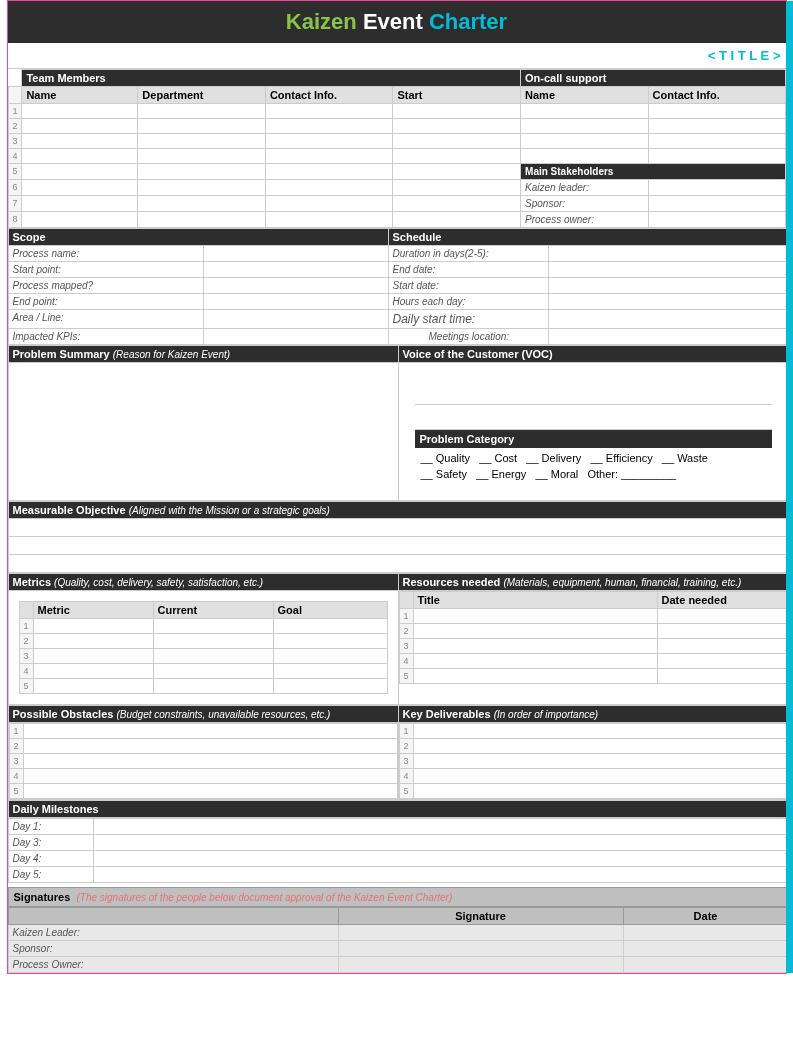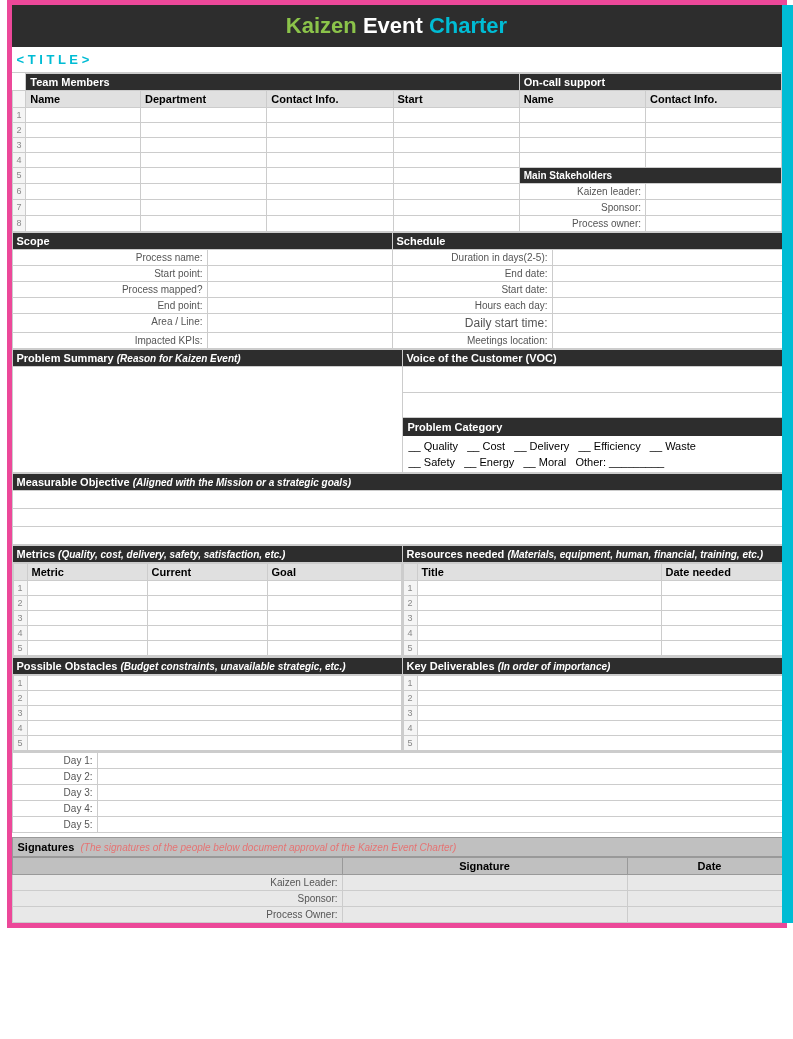--- a/index.html
+++ b/index.html
@@ -1,21 +1,21 @@
 <!DOCTYPE html>
 <html><head>
   <meta charset="utf-8">
   <style>
     * { box-sizing: border-box; margin: 0; padding: 0; }
     body { font-family: Arial, sans-serif; font-size: 11px; background: #fff; width: 793px; }
     
     .page {
       width: 780px;
       margin: 0 auto;
-      border: 5px solid #ec4899;
+      border: 1px solid #ec4899;
       position: relative;
     }
 
     
     .cyan-bar {
       position: absolute;
       right: -13px;
       top: 0;
       width: 13px;
       height: 100%;
@@ -28,21 +28,21 @@
       padding: 8px 0;
       font-size: 22px;
       font-weight: bold;
       color: #fff;
     }
     .title-bar .kaizen { color: #8BC34A; }
     .title-bar .charter { color: #00BCD4; }
     .title-bar .event { color: #fff; }
 
     .subtitle-row {
-      text-align: left;
+      text-align: right;
       padding: 5px;
       border-bottom: 1px solid #ccc;
       color: #00BCD4;
       font-weight: bold;
       font-size: 13px;
     }
 
     table.main-table {
       width: 100%;
       border-collapse: collapse;
@@ -60,25 +60,25 @@
       padding: 3px 5px;
       font-size: 11px;
     }
 
     .section-label {
       font-weight: bold;
       font-size: 11px;
     }
 
     .label-right {
-      text-align: right;
       color: #555;
       padding-right: 4px;
       font-size: 10px;
       white-space: nowrap;
+      font-style: italic;
     }
 
     .data-cell {
       background: #fff;
       min-height: 14px;
       height: 14px;
     }
 
     .row-num {
       width: 12px;
@@ -91,21 +91,21 @@
 
     .light-header {
       background: #e0e0e0;
       font-weight: bold;
       font-size: 11px;
       padding: 2px 4px;
     }
 
     .italic-note {
       font-style: italic;
-      font-weight: bold;
+      font-weight: normal;
       font-size: 10px;
     }
 
     .signatures-note {
       color: #E57373;
       font-style: italic;
       font-weight: normal;
       font-size: 10px;
     }
 
@@ -309,21 +309,21 @@
         <tr>
       <td class="dark-header">
         <span>Problem Summary</span> <span class="italic-note">(Reason for Kaizen Event)</span>
       </td>
       <td class="dark-header">
         <span>Voice of the Customer (VOC)</span>
       </td>
     </tr>
     <tr>
       <td style="height: 80px; vertical-align:top;"></td>
-      <td style="vertical-align:top; padding:0;">
+      <td style="vertical-align:top; padding:16px;">
         <table class="inner-table">
           <tbody>
                 <tr>
                   <td style="height:25px; border:none; border-bottom:1px solid #ccc;"></td>
                 </tr>
           <tr>
                   <td style="height:25px; border:none; border-bottom:1px solid #ccc;"></td>
                 </tr>
 
           <tr>
@@ -381,21 +381,21 @@
     <tbody>
         <tr>
       <td class="dark-header">
         <span>Metrics</span> <span class="italic-note">(Quality, cost, delivery, safety, satisfaction, etc.)</span>
       </td>
       <td class="dark-header">
         <span>Resources needed</span> <span class="italic-note">(Materials, equipment, human, financial, training, etc.)</span>
       </td>
     </tr>
     <tr>
-      <td style="padding:0;">
+      <td style="padding:10px;">
         <table class="inner-table">
           <tbody>
                 <tr>
             <td style="width:12px; background:#e0e0e0; border:1px solid #ccc;"></td>
             <td class="light-header" style="width:120px;"><span>Metric</span></td>
             <td class="light-header" style="width:120px;"><span>Current</span></td>
             <td class="light-header"><span>Goal</span></td>
           </tr>
           <tr>
                   <td class="row-num">1</td>
@@ -471,21 +471,21 @@
     </table>
 
   <table class="main-table" style="table-layout:fixed;">
     <colgroup>
       <col style="width:390px">
       <col style="width:390px">
     </colgroup>
     <tbody>
         <tr>
       <td class="dark-header">
-        <span>Possible Obstacles</span> <span class="italic-note">(Budget constraints, unavailable strategic, etc.)</span>
+        <span>Possible Obstacles</span> <span class="italic-note">(Budget constraints, unavailable resources, etc.)</span>
       </td>
       <td class="dark-header">
         <span>Key Deliverables</span> <span class="italic-note">(In order of importance)</span>
       </td>
     </tr>
     <tr>
       <td style="padding:0;">
         <table class="inner-table">
           <tbody>
                 <tr>
@@ -536,30 +536,38 @@
                 </tr>
         </tbody>
             </table>
       </td>
     </tr>
   </tbody>
     </table>
 
   <table class="main-table" style="table-layout:fixed;">
     <colgroup>
+        <col style="width:780px">
+      </colgroup>
+    <tbody>
+        <tr>
+      <td class="dark-header">
+        <span>Daily Milestones</span>
+      </td>
+    </tr>
+  </tbody>
+    </table>
+  <table class="main-table" style="table-layout:fixed;">
+    <colgroup>
       <col style="width:85px">
       <col style="width:695px">
     </colgroup>
     <tbody>
         <tr>
       <td class="label-right"><span>Day 1:</span></td>
-      <td class="data-cell"></td>
-    </tr>
-    <tr>
-      <td class="label-right"><span>Day 2:</span></td>
       <td class="data-cell"></td>
     </tr>
     <tr>
       <td class="label-right"><span>Day 3:</span></td>
       <td class="data-cell"></td>
     </tr>
     <tr>
       <td class="label-right"><span>Day 4:</span></td>
       <td class="data-cell"></td>
     </tr>

